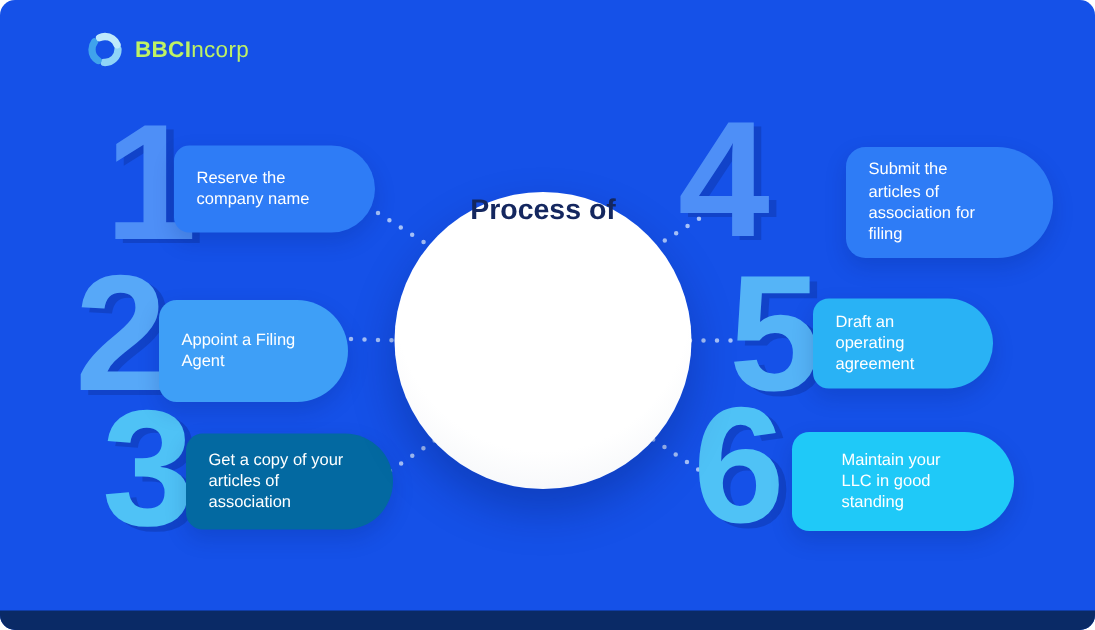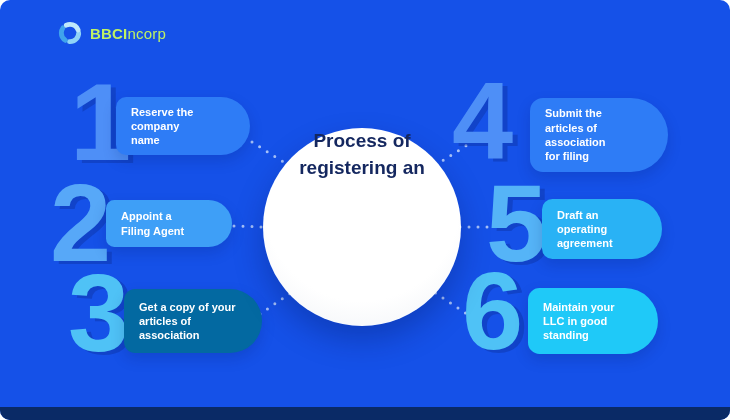--- a/index.html
+++ b/index.html
@@ -12,27 +12,27 @@
   .logo-text .light{font-weight:400;}
   
   .connectors{position:absolute;left:0;top:0;width:730px;height:420px;pointer-events:none;}
   .connectors line{stroke:#AFC9FA;stroke-width:3;stroke-linecap:round;stroke-dasharray:0 9;opacity:.95;}
   
   .num{position:absolute;font-size:110px;font-weight:700;line-height:1;z-index:1;
        text-shadow:5px 3px 0 rgba(10,35,130,.30);user-select:none;}
   
   .pill{position:absolute;z-index:2;display:flex;align-items:center;
         border-radius:14px 40px 40px 14px;box-shadow:0 6px 14px rgba(6,25,100,.18);}
-  .pill span{display:block;color:#ffffff;font-weight:700;font-size:11px;line-height:1.3;padding-left:15px;}
+  .pill span{display:block;color:#ffffff;font-weight:400;font-size:11px;line-height:1.3;padding-left:15px;}
   .p1{left:116px;top:97px;width:134px;height:58px;}  .p1 span{max-width:78px;}
-  .p2{left:106px;top:200px;width:126px;height:47px;} .p2 span{max-width:82px;}
+  .p2{left:106px;top:200px;width:126px;height:68px;} .p2 span{max-width:82px;}
   .p3{left:124px;top:289px;width:138px;height:64px;} .p3 span{max-width:100px;}
   .p4{left:530px;top:98px;width:138px;height:74px;}  .p4 span{max-width:74px;}
   .p5{left:542px;top:199px;width:120px;height:60px;} .p5 span{max-width:70px;}
-  .p6{left:528px;top:288px;width:130px;height:66px;} .p6 span{max-width:88px;}
+  .p6{left:528px;top:288px;width:130px;height:66px;padding-left:18px;} .p6 span{max-width:88px;}
   .n1{left:70px;top:67px;}   .n2{left:50px;top:168px;}  .n3{left:68px;top:258px;}
   .n4{left:452px;top:65px;}  .n5{left:486px;top:168px;} .n6{left:462px;top:256px;}
   
   .circle{position:absolute;left:263px;top:128px;width:198px;height:198px;border-radius:50%;
           background:radial-gradient(circle at 50% 38%,#ffffff 62%,#edf0f5 100%);
           box-shadow:0 14px 30px rgba(2,20,90,.30);z-index:3;
           display:flex;align-items:flex-start;justify-content:center;text-align:center;}
   .circle-text{color:#14275F;font-size:19px;font-weight:700;line-height:1.4;}
   
   .bottom-bar{position:absolute;left:0;bottom:0;width:730px;height:13px;background:#0A2A66;}
@@ -78,21 +78,21 @@
 
   <div>
     <div class="num n3" style="color: rgb(79, 194, 246);">3</div>
     <div class="pill p3" style="background: #0369a1;">
       <span>Get a copy of your articles of association</span>
     </div>
   </div>
 
   <div>
     <div class="num n4" style="color: rgb(78, 143, 247);">4</div>
-    <div class="pill p4" style="background: rgb(46, 124, 246);">
+    <div class="pill p4" style="background: rgb(46, 124, 246); margin-left: 34px;">
       <span>Submit the articles of association for filing</span>
     </div>
   </div>
 
   <div>
     <div class="num n5" style="color: rgb(85, 180, 247);">5</div>
     <div class="pill p5" style="background: rgb(41, 178, 245);">
       <span>Draft an operating agreement</span>
     </div>
   </div>
@@ -100,19 +100,18 @@
   <div>
     <div class="num n6" style="color: rgb(79, 194, 246);">6</div>
     <div class="pill p6" style="background: rgb(31, 201, 248);">
       <span>Maintain your LLC in good standing</span>
     </div>
   </div>
 
   <div class="circle">
     <div class="circle-text">
       <div>Process of</div>
-      <div>registering an</div>
     </div>
   </div>
 
   <div class="bottom-bar"></div>
 
 </div>
 
 </body></html>

